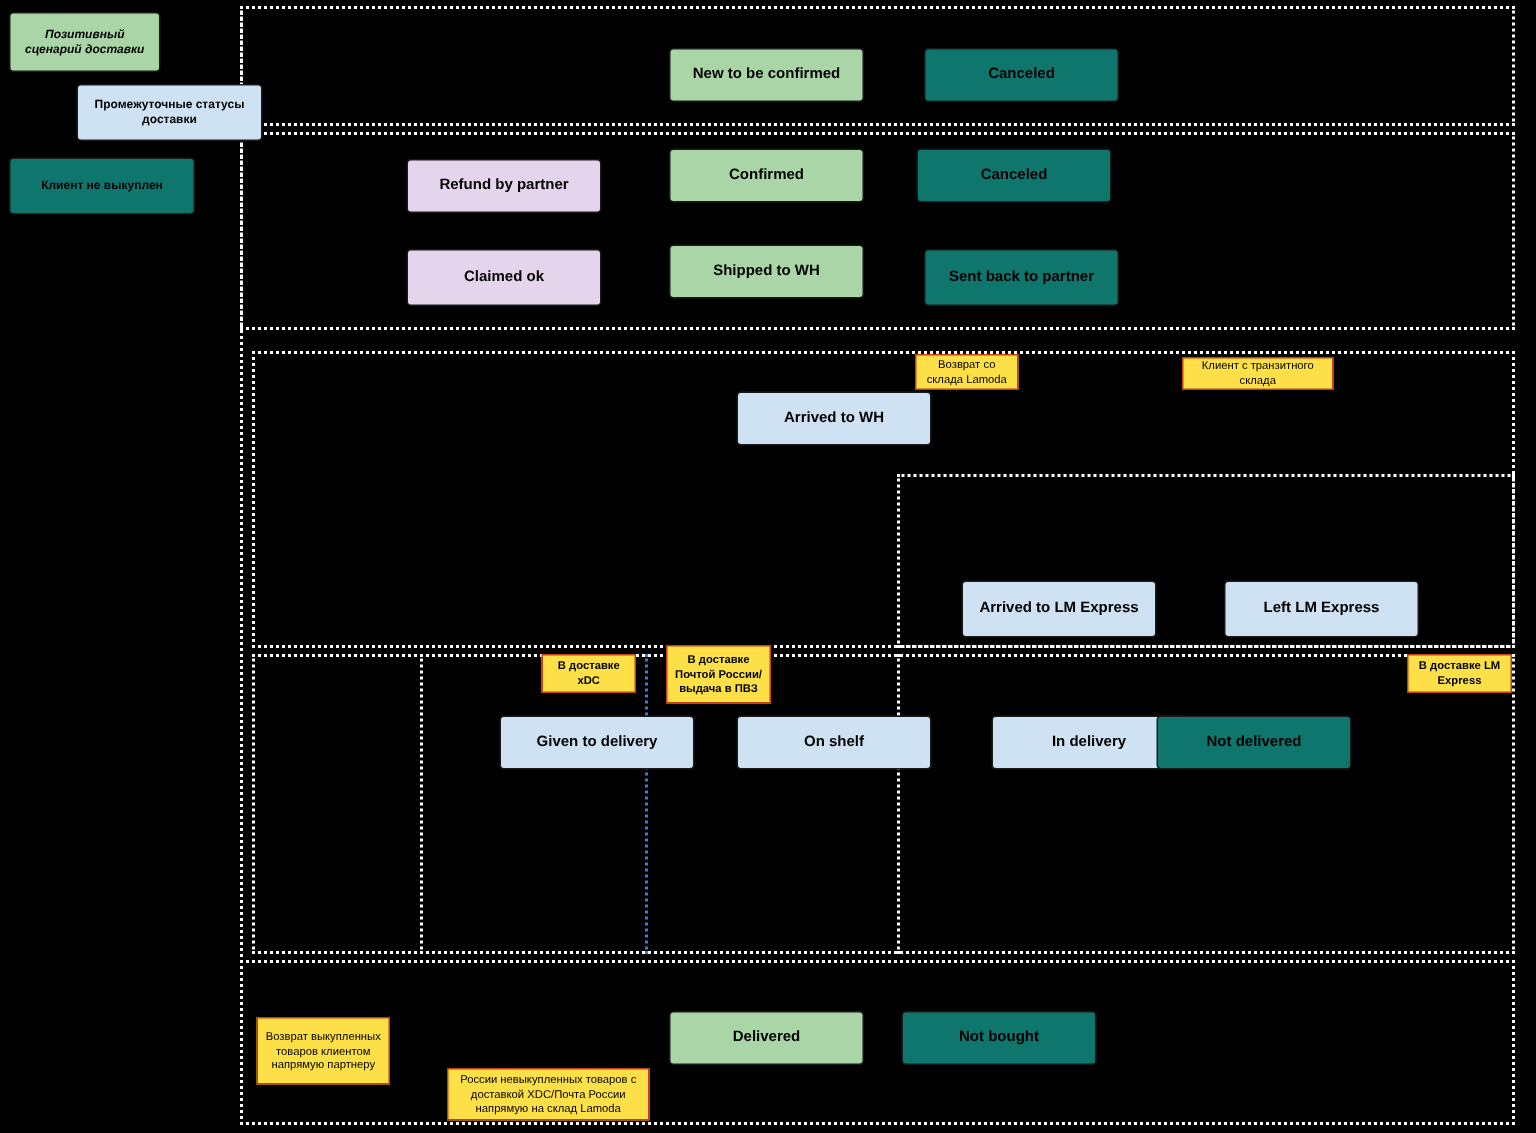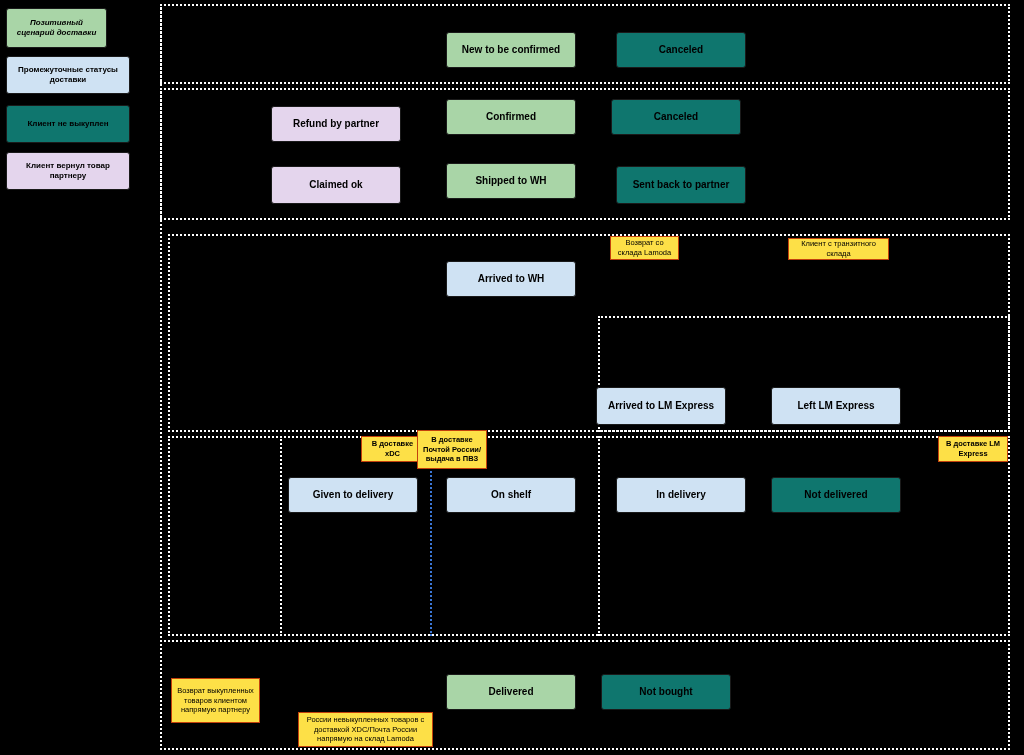--- a/index.html
+++ b/index.html
@@ -46,21 +46,21 @@
     align-items: center;
     justify-content: center;
     text-align: center;
     font-size: 8px;
     font-weight: bold;
     line-height: 1.3;
     color: #000000;
     padding: 2px 4px;
   }
   .green  { background: #a9d5a7; }
-  .blue   { background: #cfe2f3; }
+  .blue   { background: #cfe2f3; margin-left: 45px; }
   .pink   { background: #0f766e; }
   .purple { background: #e4d5ed; }
 
   
   .annot {
     position: absolute;
     box-sizing: border-box;
     background: #fde047;
     border: 1px solid #c2410c;
     color: #000000;
@@ -122,23 +122,20 @@
   </div>
 
   <div class="legend-node blue" style="left:6px; top:56px; width:124px; height:38px;">
     <span>Промежуточные статусы доставки</span>
   </div>
 
   <div class="legend-node pink" style="left:6px; top:105px; width:124px; height:38px;">
     <span>Клиент не выкуплен</span>
   </div>
 
-  <div class="legend-node purple" style="left:6px; top:152px; width:124px; height:38px;">
-    <span>Клиент вернул товар партнеру</span>
-  </div>
 
   <div class="node green" style="left:446px; top:32px; width:130px; height:36px;">
     <span>New to be confirmed</span>
   </div>
 
   <div class="node pink" style="left:616px; top:32px; width:130px; height:36px;">
     <span>Canceled</span>
   </div>
 
   <div class="node purple" style="left:271px; top:106px; width:130px; height:36px;">
@@ -182,21 +179,21 @@
   </div>
 
   <div class="node blue" style="left:771px; top:387px; width:130px; height:38px;">
     <span>Left LM Express</span>
   </div>
 
   <div class="annot bold" style="left:361px; top:436px; width:63px; height:26px;">
     <span>В доставке xDC</span>
   </div>
 
-  <div class="annot bold" style="left:417px; top:430px; width:70px; height:39px;">
+  <div class="annot bold" style="left:444px; top:430px; width:70px; height:39px;">
     <span>В доставке Почтой России/ выдача в ПВЗ</span>
   </div>
 
   <div class="annot bold" style="left:938px; top:436px; width:70px; height:26px;">
     <span>В доставке LM Express</span>
   </div>
 
   <div class="node blue" style="left:288px; top:477px; width:130px; height:36px;">
     <span>Given to delivery</span>
   </div>

